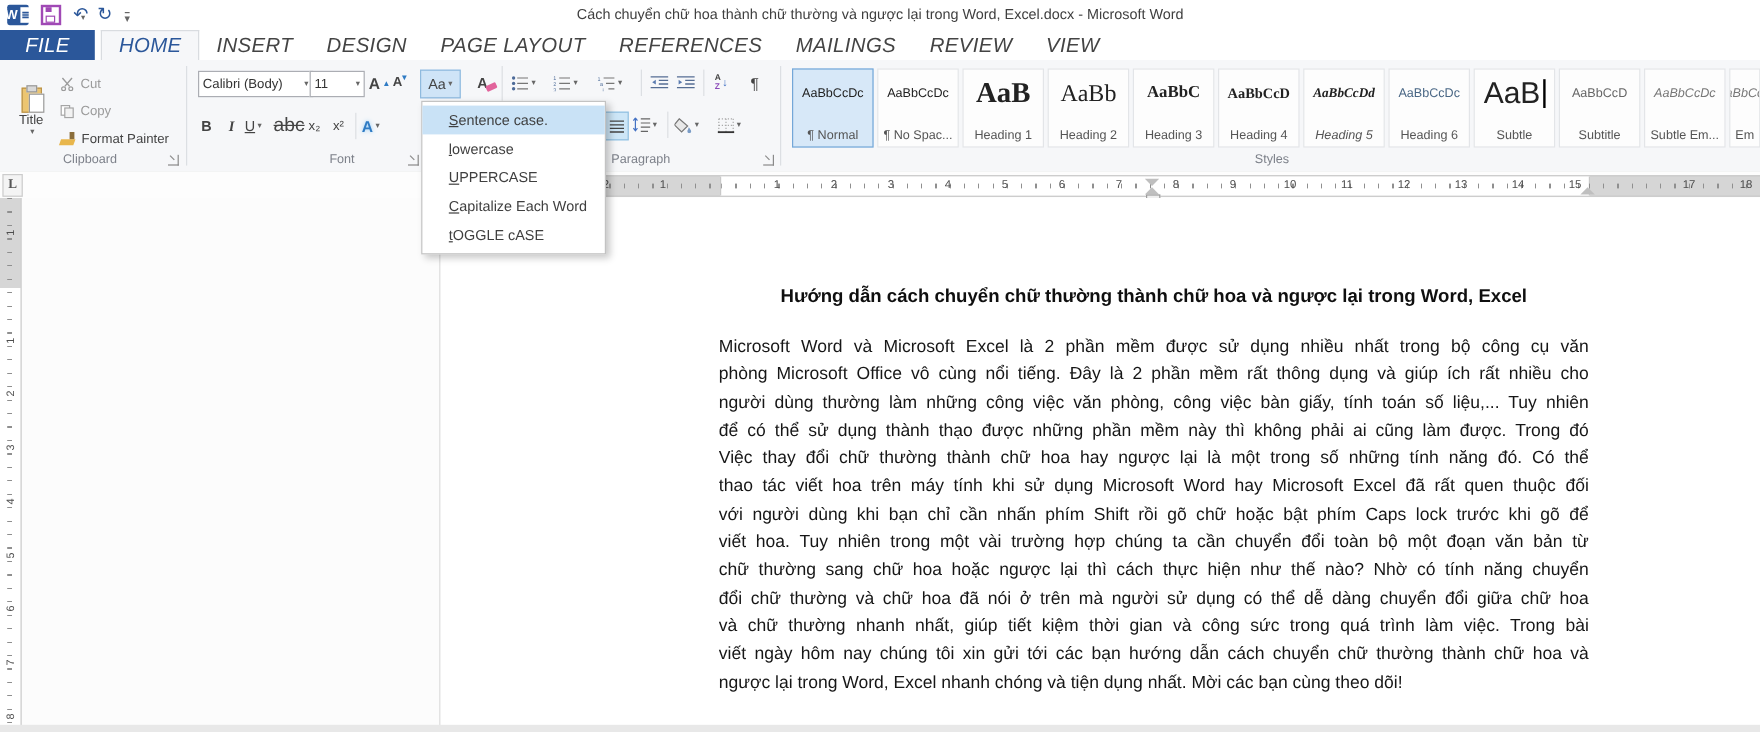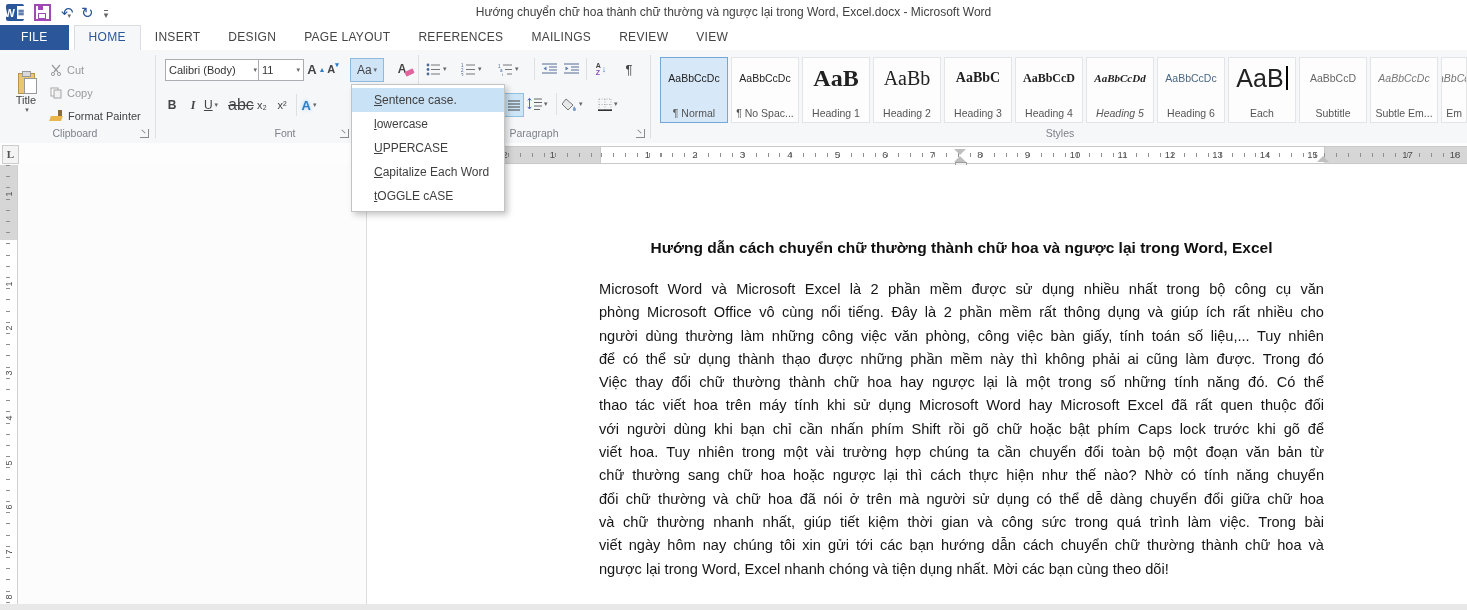--- a/index.html
+++ b/index.html
@@ -17,21 +17,21 @@
               padding:0 1px;margin-left:2px;}
   .floppy{width:13px;height:13px;border:2px solid #a049b5;position:relative;background:#fff;}
   .floppy::before{content:"";position:absolute;left:2px;top:0;width:5px;height:4px;background:#a049b5;}
   .floppy::after{content:"";position:absolute;left:2px;bottom:0;width:6px;height:4px;border:1px solid #a049b5;}
   .undo,.redo{color:#2b579a;font-size:15px;line-height:15px;cursor:pointer;}
   .smallcaret{font-size:7px;color:#666;margin-left:-6px;}
   .qatmore{font-size:9px;color:#666;border-top:1px solid #666;line-height:8px;margin-top:3px;}
 
   
   .tabrow{position:absolute;left:0;top:25px;width:1467px;height:25px;background:#fff;display:flex;}
-  .tab{padding:0 14px;line-height:25px;font-size:12px;color:#444;letter-spacing:.3px;cursor:pointer;}
+  .tab{padding:0 14px;line-height:25px;font-size:17px;color:#444;letter-spacing:.3px;cursor:pointer;font-style:italic;}
   .tab.file{background:#2b579a;color:#fff;padding:0 21px;}
   .tab.active{background:#f6f7f9;color:#2b579a;border:1px solid #d9dce0;border-bottom:none;
               line-height:23px;margin-left:5px;}
 
   
   .ribbon{position:absolute;left:0;top:50px;width:1467px;height:93px;background:#f6f7f9;
           border-bottom:1px solid #e0e0e0;font-size:11px;}
   .gdiv{position:absolute;top:5px;height:83px;width:1px;background:#dcdfe3;}
   .glabel{position:absolute;top:77px;height:14px;font-size:10.5px;color:#7d818a;text-align:center;}
   .launcher{position:absolute;top:79px;width:8px;height:8px;border-right:1px solid #8a8a8a;
@@ -149,21 +149,21 @@
             border:1px solid #c3c3c3;box-shadow:3px 3px 6px rgba(0,0,0,.22);padding:3px 0;z-index:50;}
   .caseitem{height:24px;line-height:24px;padding-left:22px;font-size:12px;color:#3f3f3f;
             cursor:pointer;white-space:nowrap;}
   .caseitem.hl{background:#c9e2f6;}
   .caseitem u{text-decoration:underline;}
 </style>
 </head>
 <body>
 
 <div class="titlebar">
-  <div class="apptitle">Hướng chuyển chữ hoa thành chữ thường và ngược lại trong Word, Excel.docx - Microsoft Word</div>
+  <div class="apptitle">Cách chuyển chữ hoa thành chữ thường và ngược lại trong Word, Excel.docx - Microsoft Word</div>
   <div class="qat">
     <span class="wordlogo">
         <span>W</span>
         <i>≣</i>
       </span>
     <span class="floppy"></span>
     <span><span class="undo">↶</span><span class="smallcaret">▾</span></span>
     <span class="redo">↻</span>
     <span class="qatmore">▾</span>
   </div>
@@ -375,21 +375,21 @@
       <div class="sg-item" style="left: 1086px; width: 66px; font-style: italic;">
         <span class="samp s6">AaBbCcDd</span>
         <span class="nm">Heading 5</span>
       </div>
       <div class="sg-item" style="left: 1157px; width: 66px;">
         <span class="samp s7">AaBbCcDc</span>
         <span class="nm">Heading 6</span>
       </div>
       <div class="sg-item" style="left: 1228px; width: 66px;">
         <span class="samp s8">AaB</span>
-        <span class="nm">Each</span>
+        <span class="nm">Subtle</span>
       </div>
       <div class="sg-item" style="left: 1299px; width: 66px;">
         <span class="samp s9">AaBbCcD</span>
         <span class="nm">Subtitle</span>
       </div>
       <div class="sg-item" style="left: 1370px; width: 66px;">
         <span class="samp s10">AaBbCcDc</span>
         <span class="nm">Subtle Em...</span>
       </div>
       <div class="sg-item" style="left: 1441px; width: 24px;">

